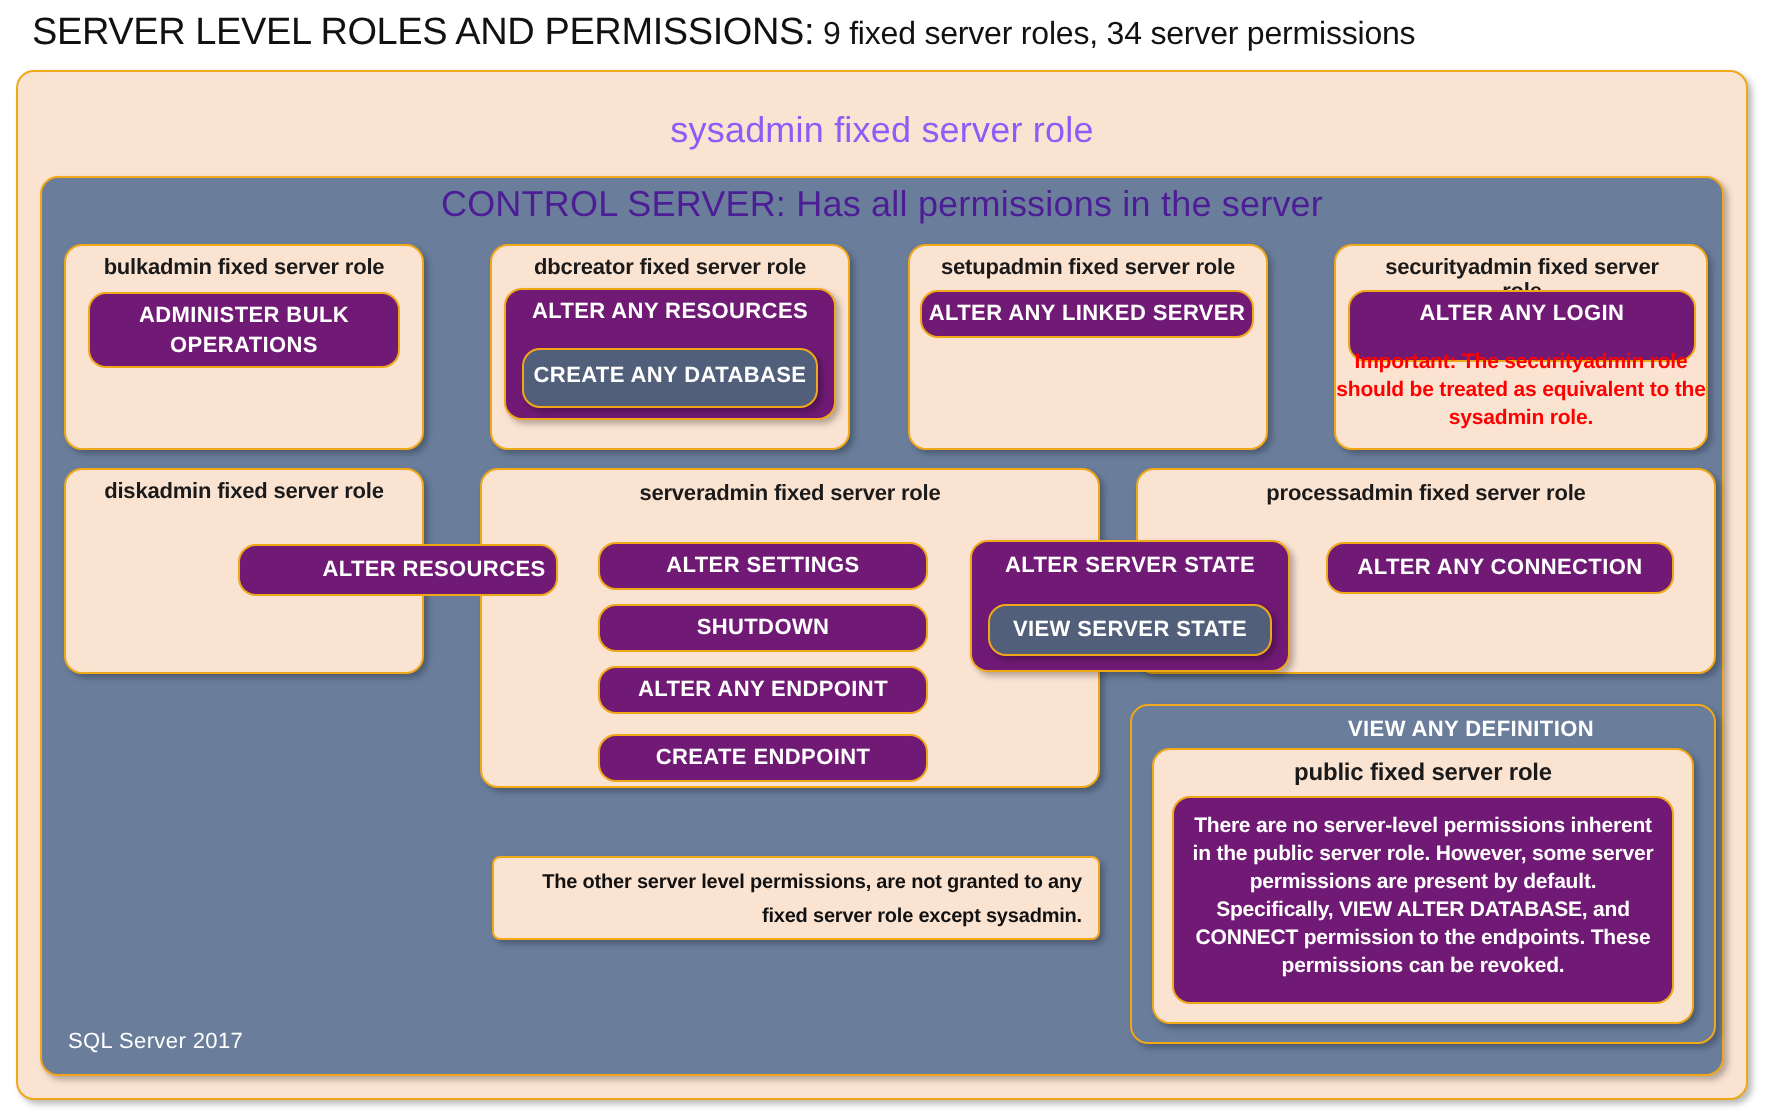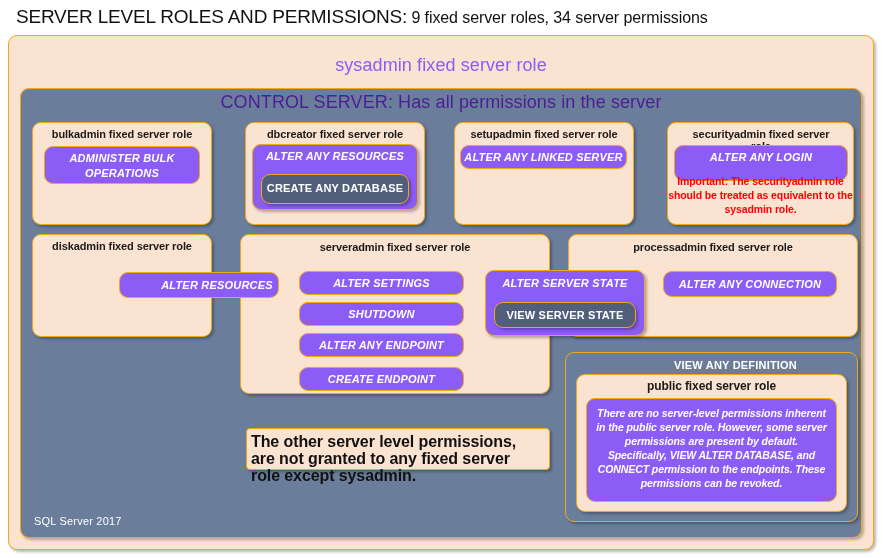--- a/index.html
+++ b/index.html
@@ -47,21 +47,21 @@
 
   
   .box {
     position: absolute;
     box-sizing: border-box;
     border: 1.5px solid #f0a818;
     border-radius: 9px;
   }
   .peach   { background: #fbe3d2; }
   .slate   { background: #6a7e9c; }
-  .perm    { background: #8b5cf6; font-style: italic; }
+  .perm    { background: #701a75; }
   .permdk  { background: #515f7b; }
 
   .shadowed {
     box-shadow: 2px 2px 3px rgba(0,0,0,0.28);
   }
 
   
   .role-title {
     position: absolute;
     left: 0;
@@ -106,24 +106,24 @@
     left: 4px; right: 4px;
     text-align: center;
     color: #ff0000;
     font-size: 10.5px;
     font-weight: bold;
     line-height: 14px;
     letter-spacing: -0.1px;
   }
   .note-text {
     position: absolute;
-    left: 4px; right: 8px;
-    text-align: left;
-    color: #111111;
-    font-size: 16px;
+    left: 20px; right: 8px;
+    text-align: right;
+    color: #111111;
+    font-size: 10px;
     font-weight: bold;
     line-height: 17px;
     letter-spacing: -0.1px;
   }
   .public-body-text {
     position: absolute;
     left: 8px; right: 8px;
     text-align: center;
     color: #ffffff;
     font-size: 10.5px;

